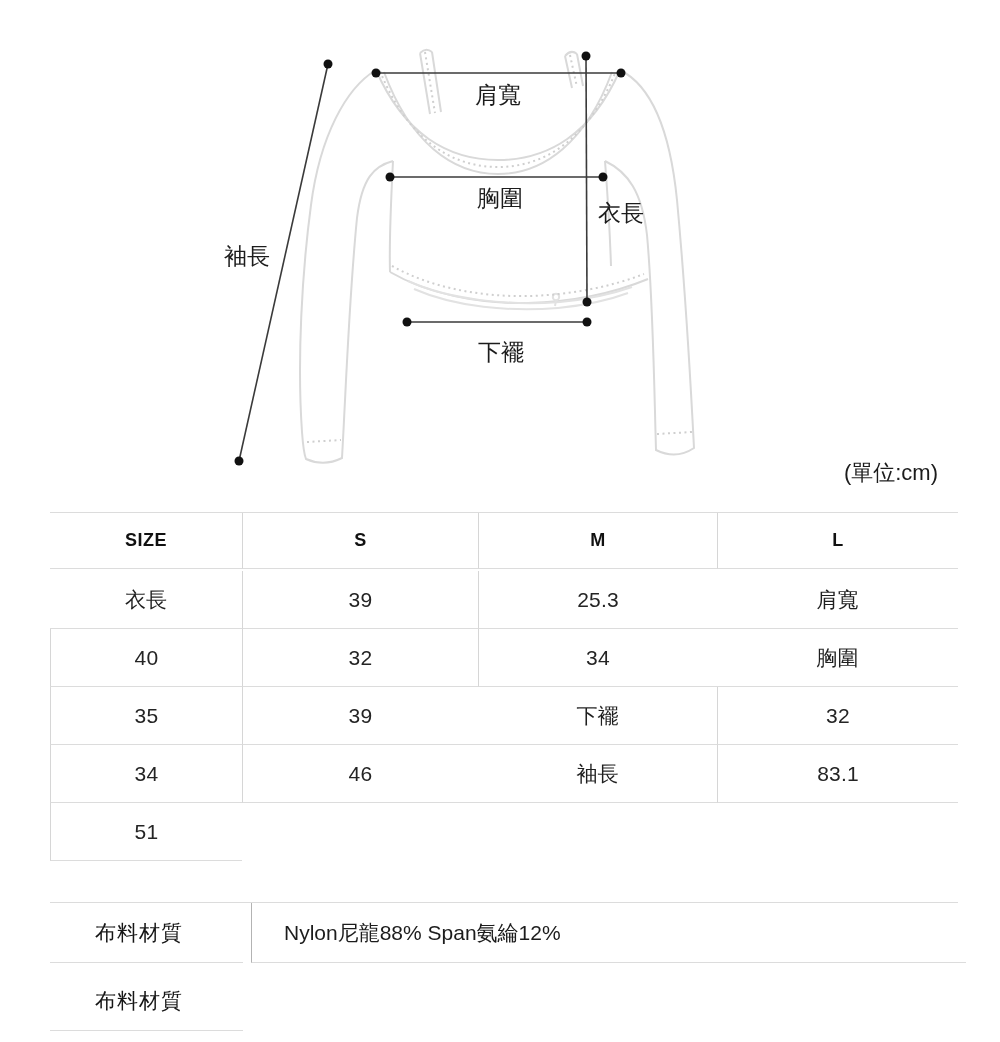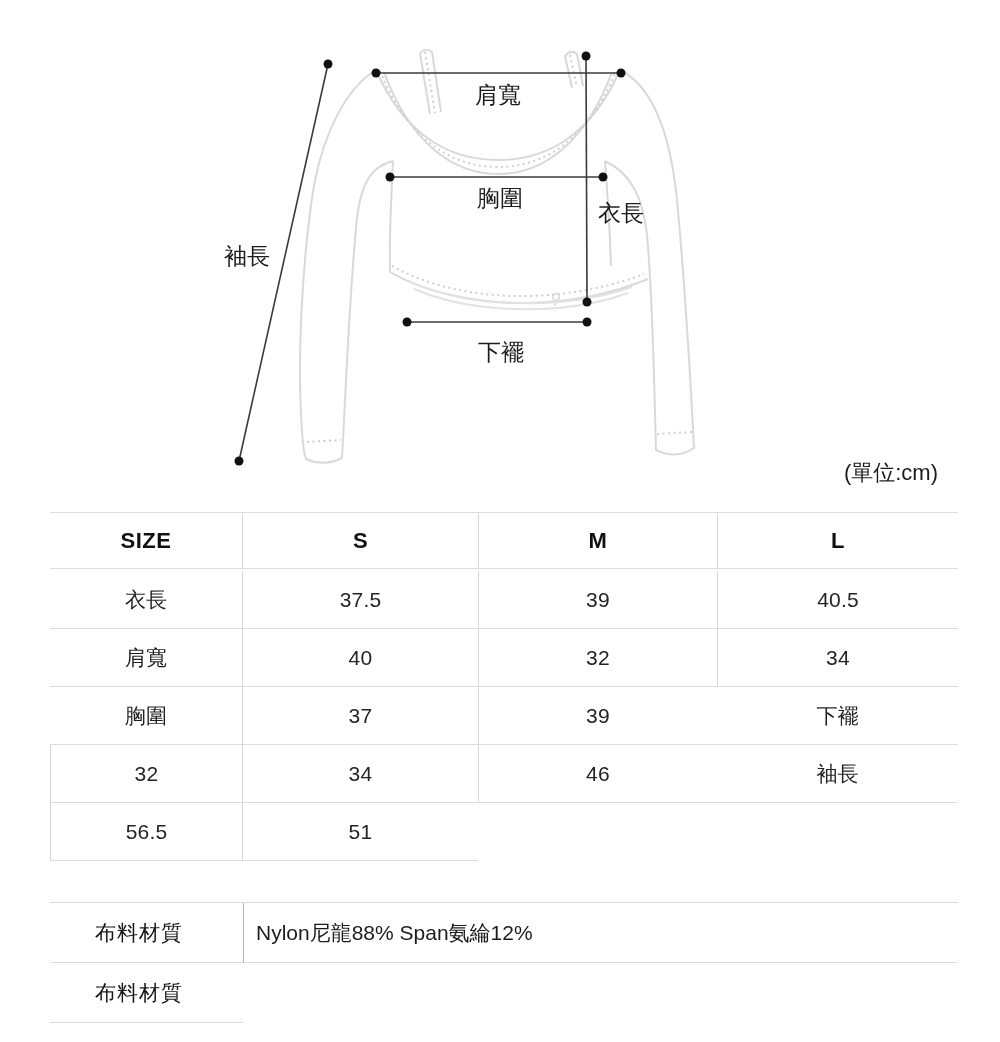--- a/index.html
+++ b/index.html
@@ -22,42 +22,43 @@
     grid-auto-rows:58px;
     border-top:1px solid #dcdcdc;
   }
   .size-table .cell{
     display:flex;align-items:center;justify-content:center;
     border-bottom:1px solid #dcdcdc;
     font-size:21px;color:#1f1f1f;
     box-sizing:border-box;
   }
   .size-table .cell.vline{border-left:1px solid #d6d6d6;}
-  .size-table .hdr{height:56px;font-weight:bold;font-size:22px;letter-spacing:.5px;color:#111;}
+  .size-table .hdr{height:56px;font-weight:bold;font-size:18px;letter-spacing:.5px;color:#111;}
   .size-table .num{letter-spacing:.2px;color:#242424;}
   .size-table .rowlabel{font-size:21px;}
 
   
   .size-table .r0{height:56px;}
 
   
   .info-table{
     position:absolute;left:50px;top:902px;width:908px;
     display:grid;
     grid-template-columns:193px 715px;
     grid-auto-rows:60px;
     border-top:1px solid #dcdcdc;
+    gap:8px;
   }
   .info-table .icell{
     display:flex;align-items:center;
     border-bottom:1px solid #dcdcdc;
     box-sizing:border-box;
   }
   .info-table .ilabel{padding-left:45px;font-size:21px;letter-spacing:1px;color:#161616;}
-  .info-table .ivalue{border-left:1px solid #b3b3b3;padding-left:12px;font-size:21px;color:#1c1c1c;}
+  .info-table .ivalue{border-left:1px solid #b3b3b3;padding-left:32px;font-size:21px;color:#1c1c1c;}
 </style>
 </head>
 <body>
 
 <div class="diagram">
   <svg width="1000" height="500" viewBox="0 0 1000 500">
 
     <g stroke="#d9d9d9" stroke-width="2" fill="none">
 
       <path d="M376,70 C346,88 320,136 311,205 C302,272 297,360 302,432 C303,446 304,454 306,459 Q324,467 342,458 C346,388 349,298 357,218 C362,178 374,166 393,161"></path>
@@ -123,40 +124,39 @@
 </div>
 
 <div class="size-table">
 
   <div class="cell hdr r0">SIZE</div>
   <div class="cell hdr vline r0">S</div>
   <div class="cell hdr vline r0">M</div>
   <div class="cell hdr vline r0">L</div>
 
   <div class="cell rowlabel">衣長</div>
-  <div class="cell num vline">37.5</div>
   <div class="cell num vline">39</div>
-  <div class="cell num vline">40.5</div>
+  <div class="cell num vline">25.3</div>
 
   <div class="cell rowlabel">肩寬</div>
   <div class="cell num vline">40</div>
   <div class="cell num vline">32</div>
   <div class="cell num vline">34</div>
 
   <div class="cell rowlabel">胸圍</div>
-  <div class="cell num vline">37</div>
+  <div class="cell num vline">35</div>
   <div class="cell num vline">39</div>
 
   <div class="cell rowlabel">下襬</div>
   <div class="cell num vline">32</div>
   <div class="cell num vline">34</div>
   <div class="cell num vline">46</div>
 
   <div class="cell rowlabel">袖長</div>
-  <div class="cell num vline">56.5</div>
+  <div class="cell num vline">83.1</div>
   <div class="cell num vline">51</div>
 </div>
 
 <div class="info-table">
   <div class="icell ilabel">布料材質</div>
   <div class="icell ivalue">Nylon尼龍88% Span氨綸12%</div>
   <div class="icell ilabel">布料材質</div>
 </div>
 
 </body></html>

